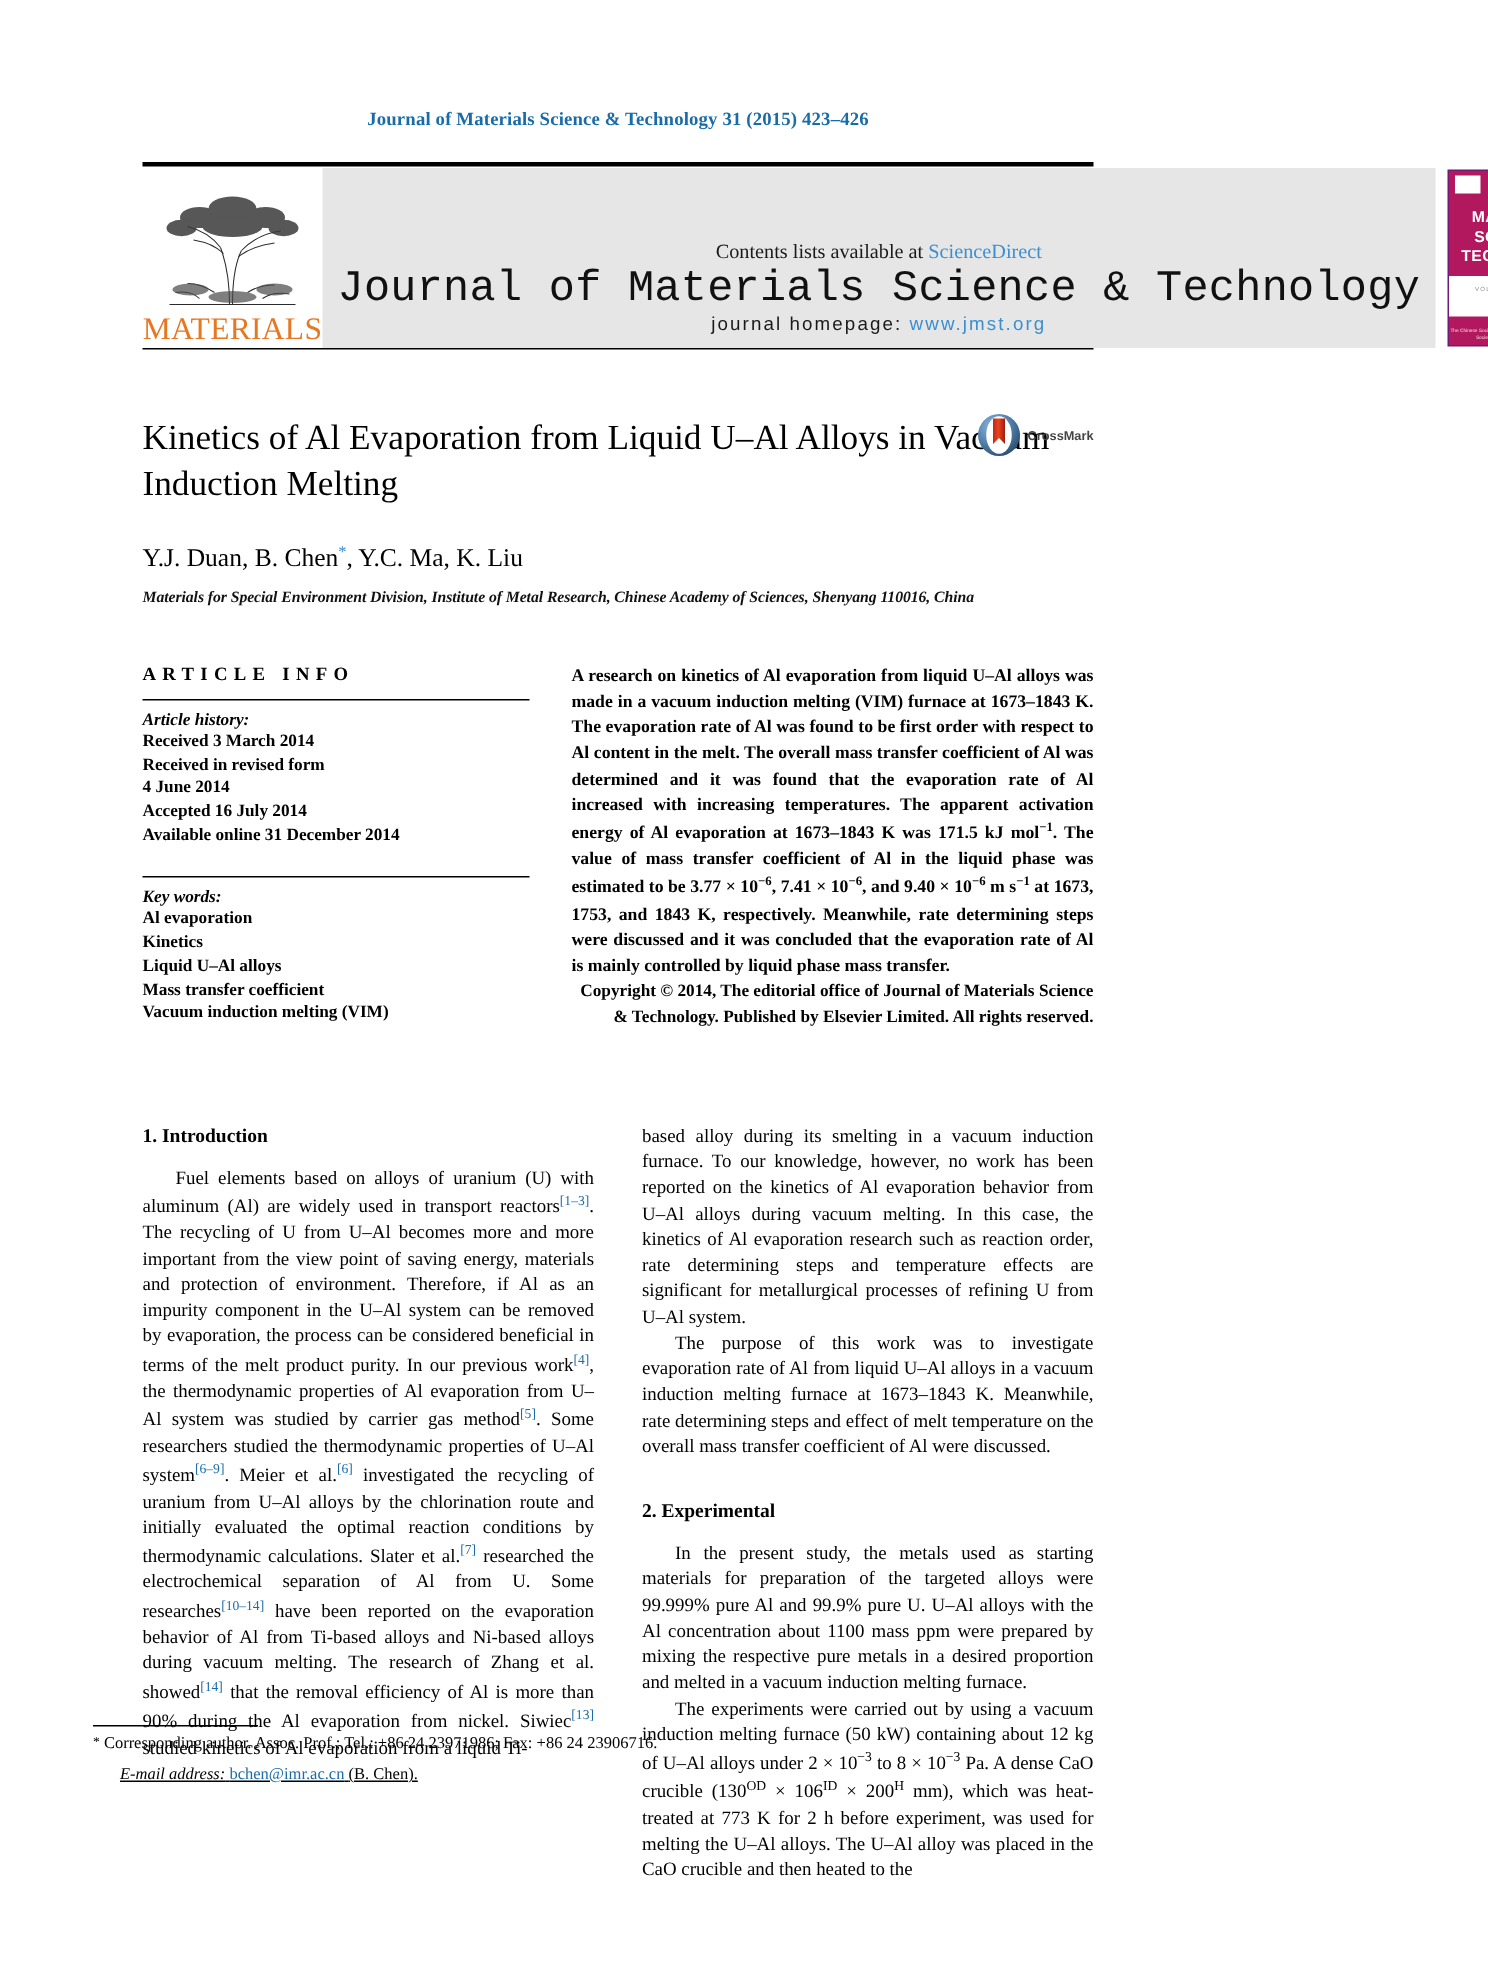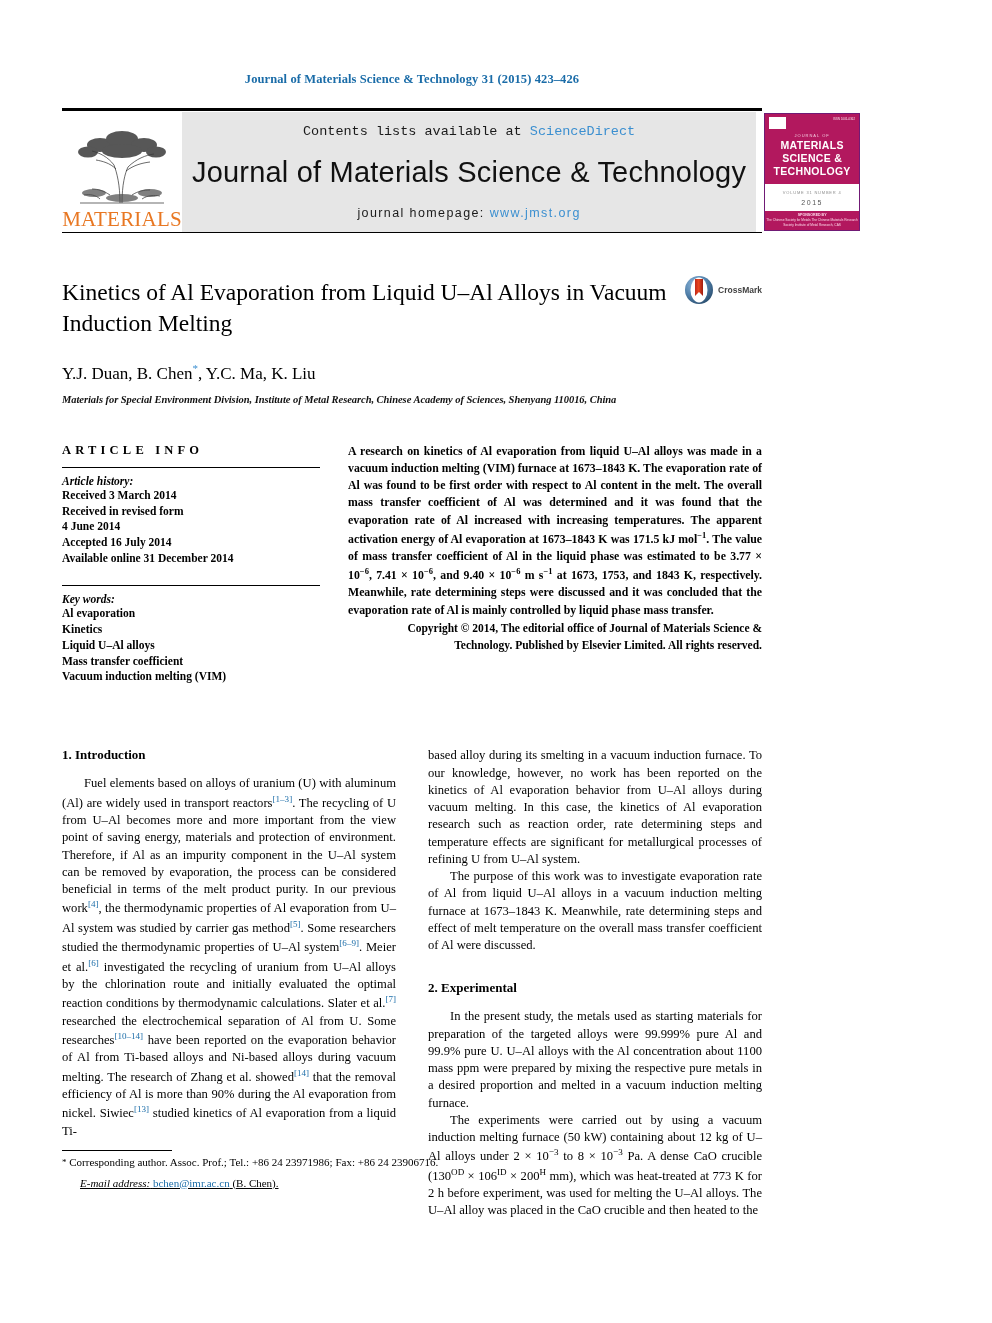--- a/index.html
+++ b/index.html
@@ -13,21 +13,21 @@
     font-family: "Liberation Serif", serif;
     color: #000;
     position: relative;
     overflow: hidden;
   }
   .page {
     position: relative;
     width: 824px;
     height: 1323px;
     box-sizing: border-box;
-    padding: 0 62px;
+    padding: 0 95px;
   }
 
   
   .running-head {
     text-align: center;
     color: #1a6ca8;
     font-family: "Liberation Serif", serif;
     font-weight: bold;
     font-size: 12.5px;
     letter-spacing: 0.1px;
@@ -74,29 +74,30 @@
     flex: 1 1 auto;
     background: #e6e6e6;
     display: flex;
     flex-direction: column;
     justify-content: space-between;
     align-items: center;
     padding: 12px 10px 12px 10px;
     box-sizing: border-box;
   }
   .contents-line {
-    font-family: Liberation Mono, monospace;
+    font-family: Liberation Serif, serif;
     font-size: 13.5px;
     color: #1a1a1a;
+    margin-top: 36px;
   }
   .contents-line .sd {
     color: #3b8fd0;
   }
   .journal-title {
-    font-family: Liberation Sans, sans-serif;
+    font-family: Liberation Mono, monospace;
     font-size: 29px;
     color: #111;
     letter-spacing: 0.2px;
     white-space: nowrap;
     text-align: right;
   }
   .homepage-line {
     font-family: "Liberation Sans", sans-serif;
     font-size: 12.5px;
     letter-spacing: 1.4px;

